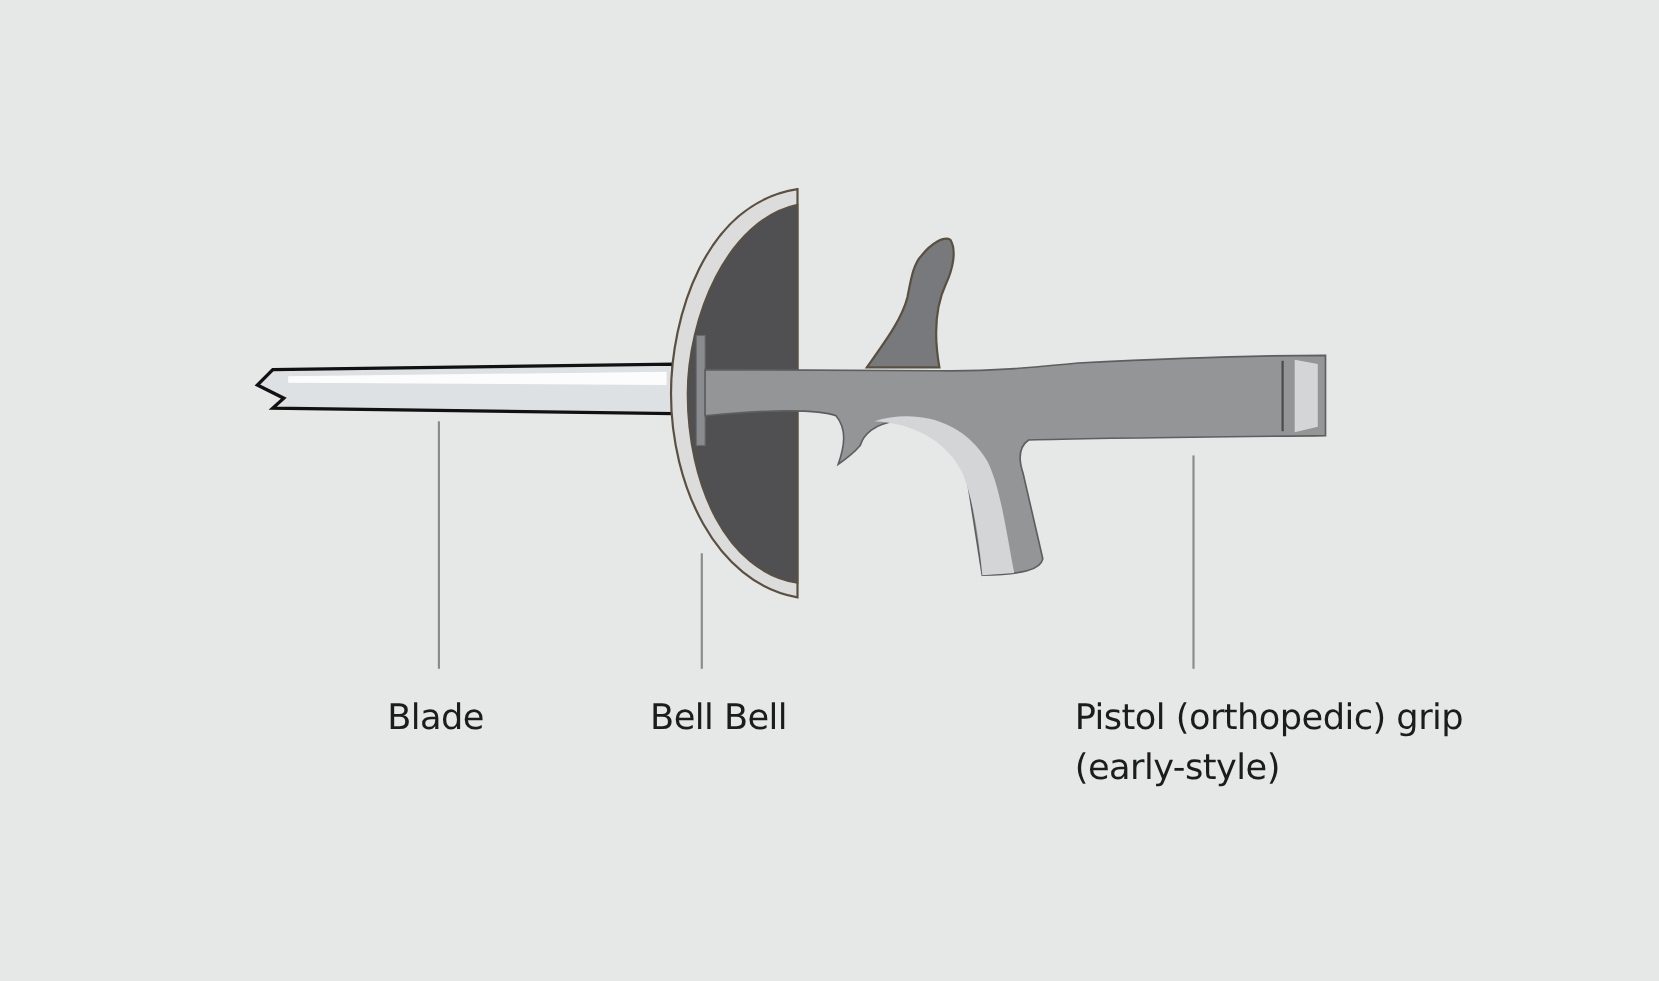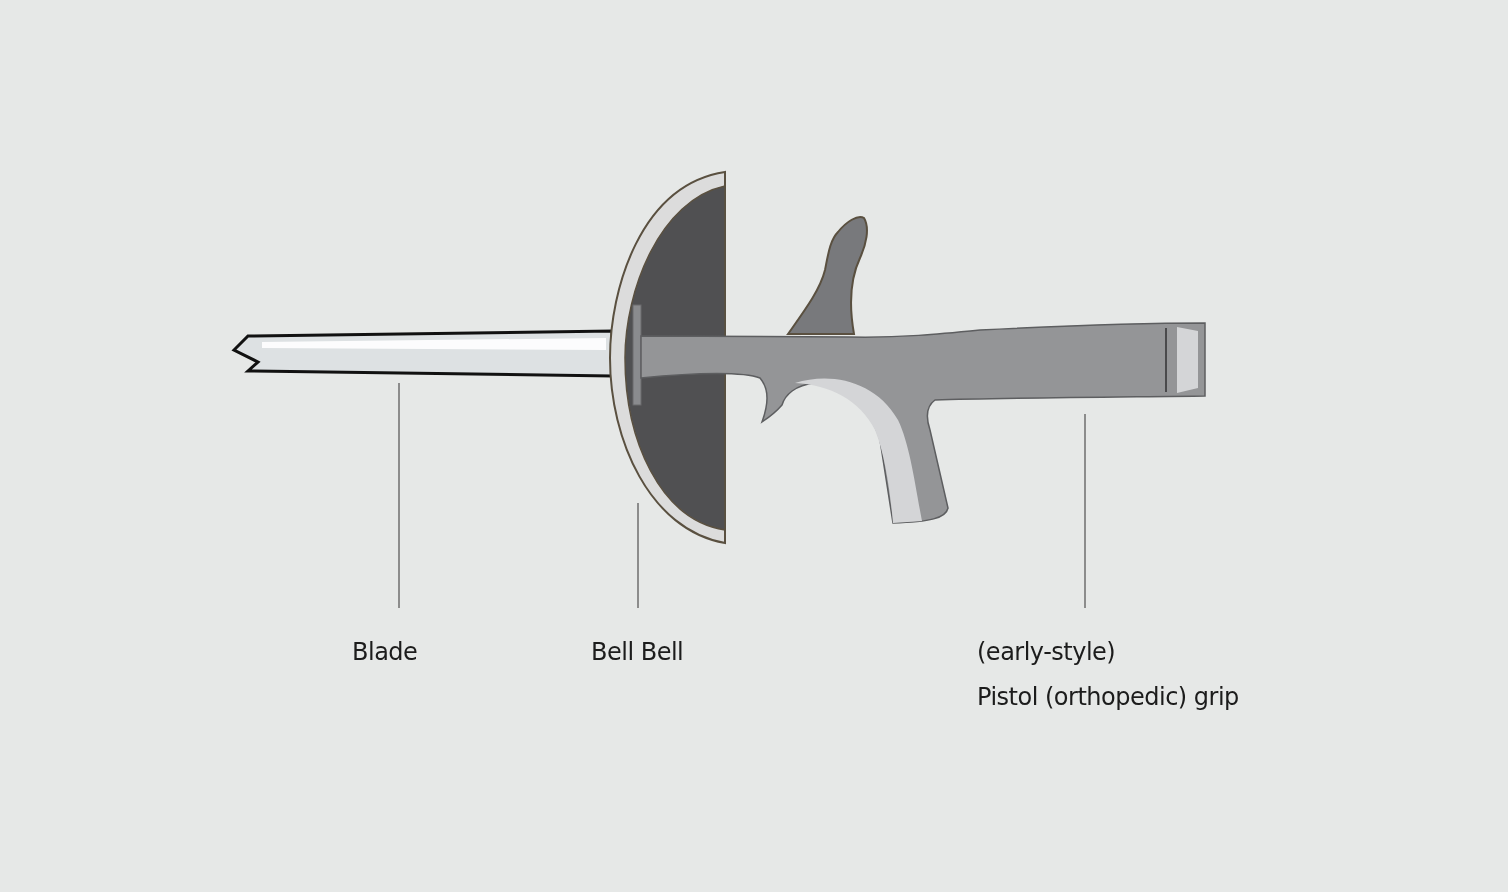--- a/index.html
+++ b/index.html
@@ -5,21 +5,21 @@
     html, body { margin: 0; padding: 0; }
     body {
       width: 1508px; height: 892px;
       background: #e6e8e7;
       position: relative; overflow: hidden;
       font-family: "DejaVu Sans", "Liberation Sans", sans-serif;
     }
     svg.diagram { position: absolute; left: 0; top: 0; }
     .label {
       position: absolute;
-      font-size: 24px;
+      font-size: 32px;
       color: #1c1c1c;
       line-height: 45px;
       letter-spacing: -0.5px;
       white-space: nowrap;
     }
   </style>
 </head>
 <body>
 
 <svg class="diagram" width="1508" height="892" viewBox="0 0 1508 892">
@@ -47,15 +47,15 @@
   </g>
 
   <line x1="399" y1="383" x2="399" y2="608" stroke="#8c8c8c" stroke-width="2"></line>
   <line x1="638" y1="503" x2="638" y2="608" stroke="#8c8c8c" stroke-width="2"></line>
   <line x1="1085" y1="414" x2="1085" y2="608" stroke="#8c8c8c" stroke-width="2"></line>
 </svg>
 
 <div class="label" style="left:352px; top:630px;">Blade</div>
 <div class="label" style="left:591px; top:630px;">Bell Bell</div>
 <div class="label" style="left:977px; top:630px;">
+  <div>Pistol (orthopedic) grip</div>
   <div>(early-style)</div>
-  <div>Pistol (orthopedic) grip</div>
 </div>
 
 </body></html>

